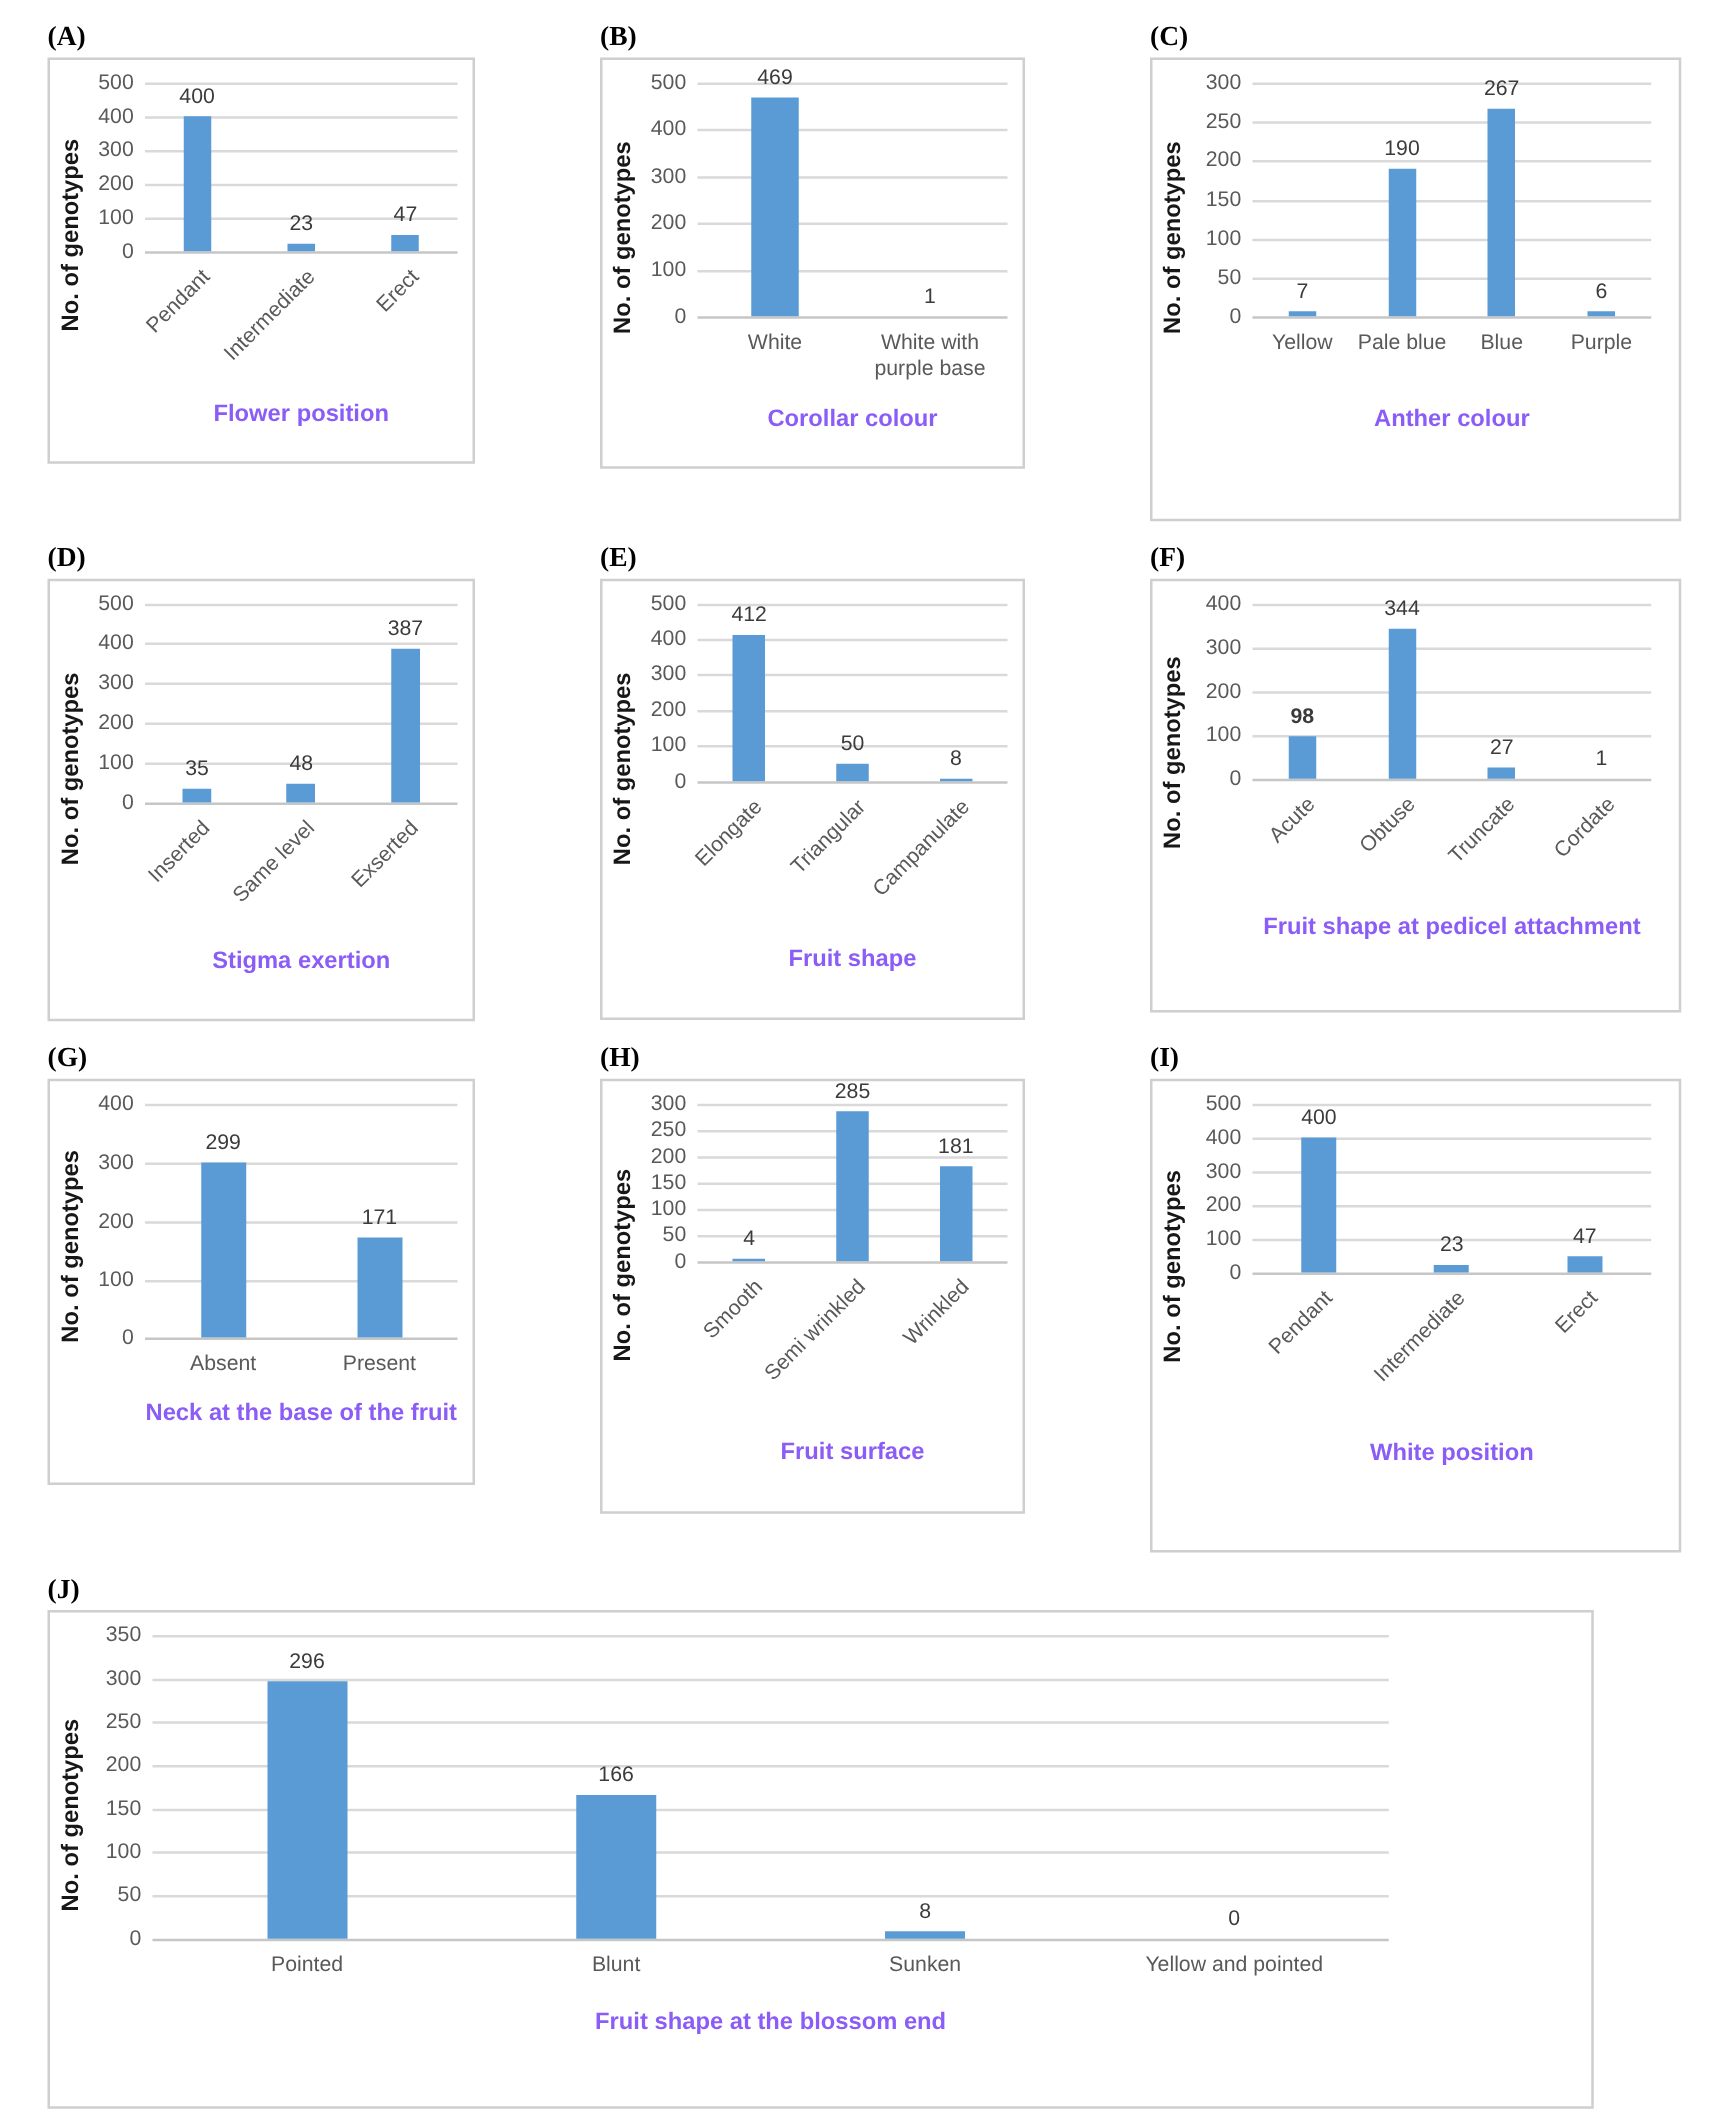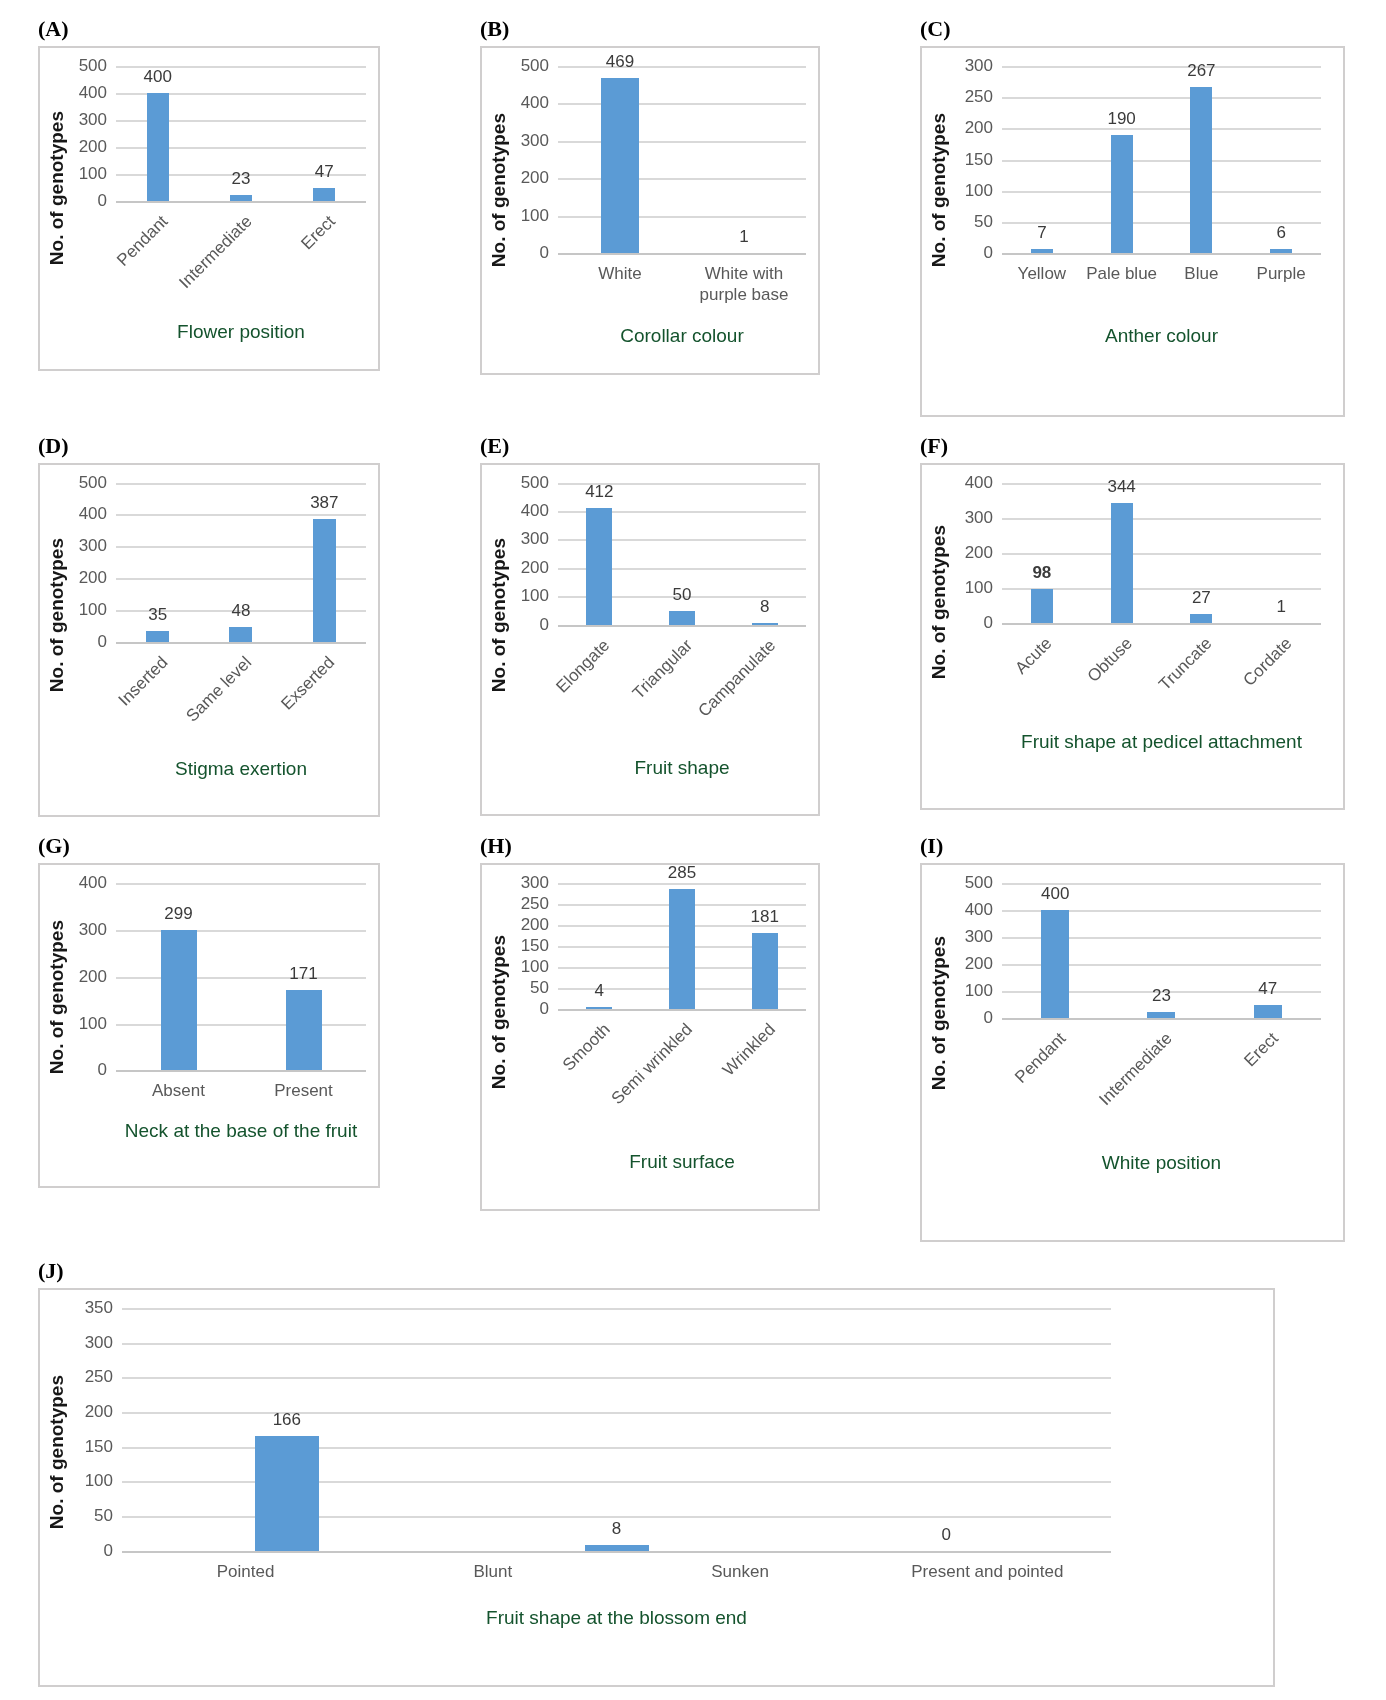--- a/index.html
+++ b/index.html
@@ -51,21 +51,21 @@
     flex:1 1 0;position:relative;text-align:center;
     font-size:17px;color:#595959;line-height:1.25;padding-top:8px;box-sizing:border-box;
   }
   .rot{
     position:absolute;top:8px;right:50%;
     transform:rotate(-45deg);transform-origin:100% 0;
     white-space:nowrap;font-size:17px;color:#595959;
   }
   .xtitle{
     grid-column:3;grid-row:3;text-align:center;
-    font-weight:normal;font-size:19px;color:#14532d;line-height:1.35;margin-top:8px;
+    font-weight:bold;font-size:19px;color:#8b5cf6;line-height:1.35;margin-top:8px;
   }
 </style>
 </head>
 <body>
 
 <div class="page">
   <div class="grid">
 
     <section class="panel">
       <div class="panel-letter">(A)</div>
@@ -556,37 +556,41 @@
               <div class="plot" style="height: 243px;">
                 <div class="gridline" style="top: 208.286px; background: rgb(217, 217, 217);"></div>
                 <div class="gridline" style="top: 173.571px; background: rgb(217, 217, 217);"></div>
                 <div class="gridline" style="top: 138.857px; background: rgb(217, 217, 217);"></div>
                 <div class="gridline" style="top: 104.143px; background: rgb(217, 217, 217);"></div>
                 <div class="gridline" style="top: 69.4286px; background: rgb(217, 217, 217);"></div>
                 <div class="gridline" style="top: 34.7143px; background: rgb(217, 217, 217);"></div>
                 <div class="gridline" style="top: 0px; background: rgb(217, 217, 217);"></div>
                 <div class="bars">
                   <div class="slot">
+                    <div class="bar" style="width: 64px; height: 206px; background: rgb(91, 155, 213);"></div>
+                    <div class="value-label" style="bottom: 214px; color: rgb(59, 59, 59);">296</div>
+                  </div>
+                  <div class="slot">
                     <div class="bar" style="width: 64px; height: 115px; background: rgb(91, 155, 213);"></div>
                     <div class="value-label" style="bottom: 123px; color: rgb(59, 59, 59);">166</div>
                   </div>
                   <div class="slot">
                     <div class="bar" style="width: 64px; height: 6px; background: rgb(91, 155, 213);"></div>
                     <div class="value-label" style="bottom: 14px; color: rgb(59, 59, 59);">8</div>
                   </div>
                   <div class="slot">
                     <div class="value-label" style="bottom: 8px; color: rgb(59, 59, 59);">0</div>
                   </div>
                 </div>
               </div>
               <div class="xlabels" style="height: 44px;">
                 <div class="xslot">Pointed</div>
                 <div class="xslot">Blunt</div>
                 <div class="xslot">Sunken</div>
-                <div class="xslot">Present and pointed</div>
+                <div class="xslot">Yellow and pointed</div>
               </div>
               <div class="xtitle">Fruit shape at the blossom end</div>
             </div>
           </div>
       </div>
     </section>
 
   </div>
 </div>
 

